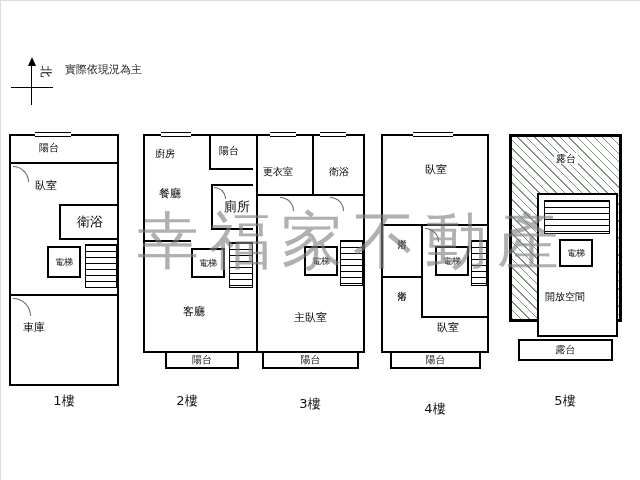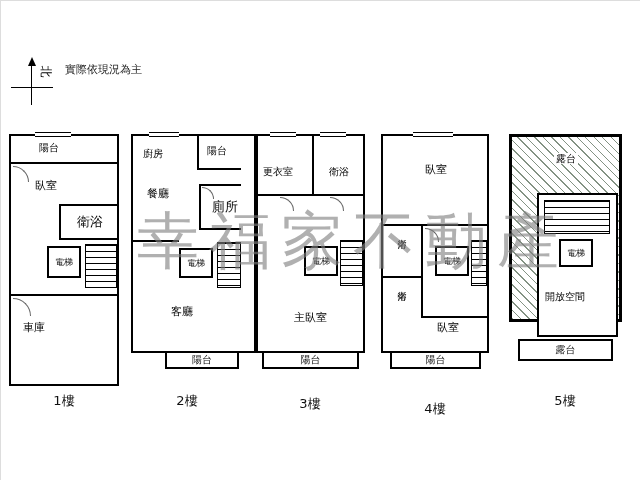--- a/index.html
+++ b/index.html
@@ -62,21 +62,21 @@
     <div class="w" style="left:48px;top:102px;width:58px;height:2px"></div>
     <div class="lbl sm" style="left:66px;top:79px">衛浴</div>
     <div class="elev" style="left:36px;top:110px;width:34px;height:32px">電梯</div>
     <div class="stairs" style="left:74px;top:108px;width:32px;height:44px"></div>
     <div class="w" style="left:0;top:158px;width:106px;height:2px"></div>
     <div class="arc" style="left:2px;top:162px;width:18px;height:18px"></div>
     <div class="lbl" style="left:12px;top:186px">車庫</div>
   </div>
   <div class="floor-label" style="left:33px;top:391px">1樓</div>
 
-  <div class="floor" style="left:130px;top:133px;width:125px;height:219px">
+  <div class="floor" style="left:142px;top:133px;width:125px;height:219px">
     <div class="winm" style="left:16px;top:-4px;width:30px"></div>
     <div class="lbl md" style="left:10px;top:12px">廚房</div>
     <div class="w" style="left:64px;top:0;width:2px;height:32px"></div>
     <div class="w" style="left:64px;top:32px;width:44px;height:2px"></div>
     <div class="lbl md" style="left:74px;top:9px">陽台</div>
     <div class="lbl" style="left:14px;top:52px">餐廳</div>
     <div class="w" style="left:66px;top:48px;width:42px;height:2px"></div>
     <div class="w" style="left:66px;top:48px;width:2px;height:46px"></div>
     <div class="w" style="left:66px;top:92px;width:42px;height:2px"></div>
     <div class="arc" style="left:69px;top:51px;width:12px;height:12px"></div>

